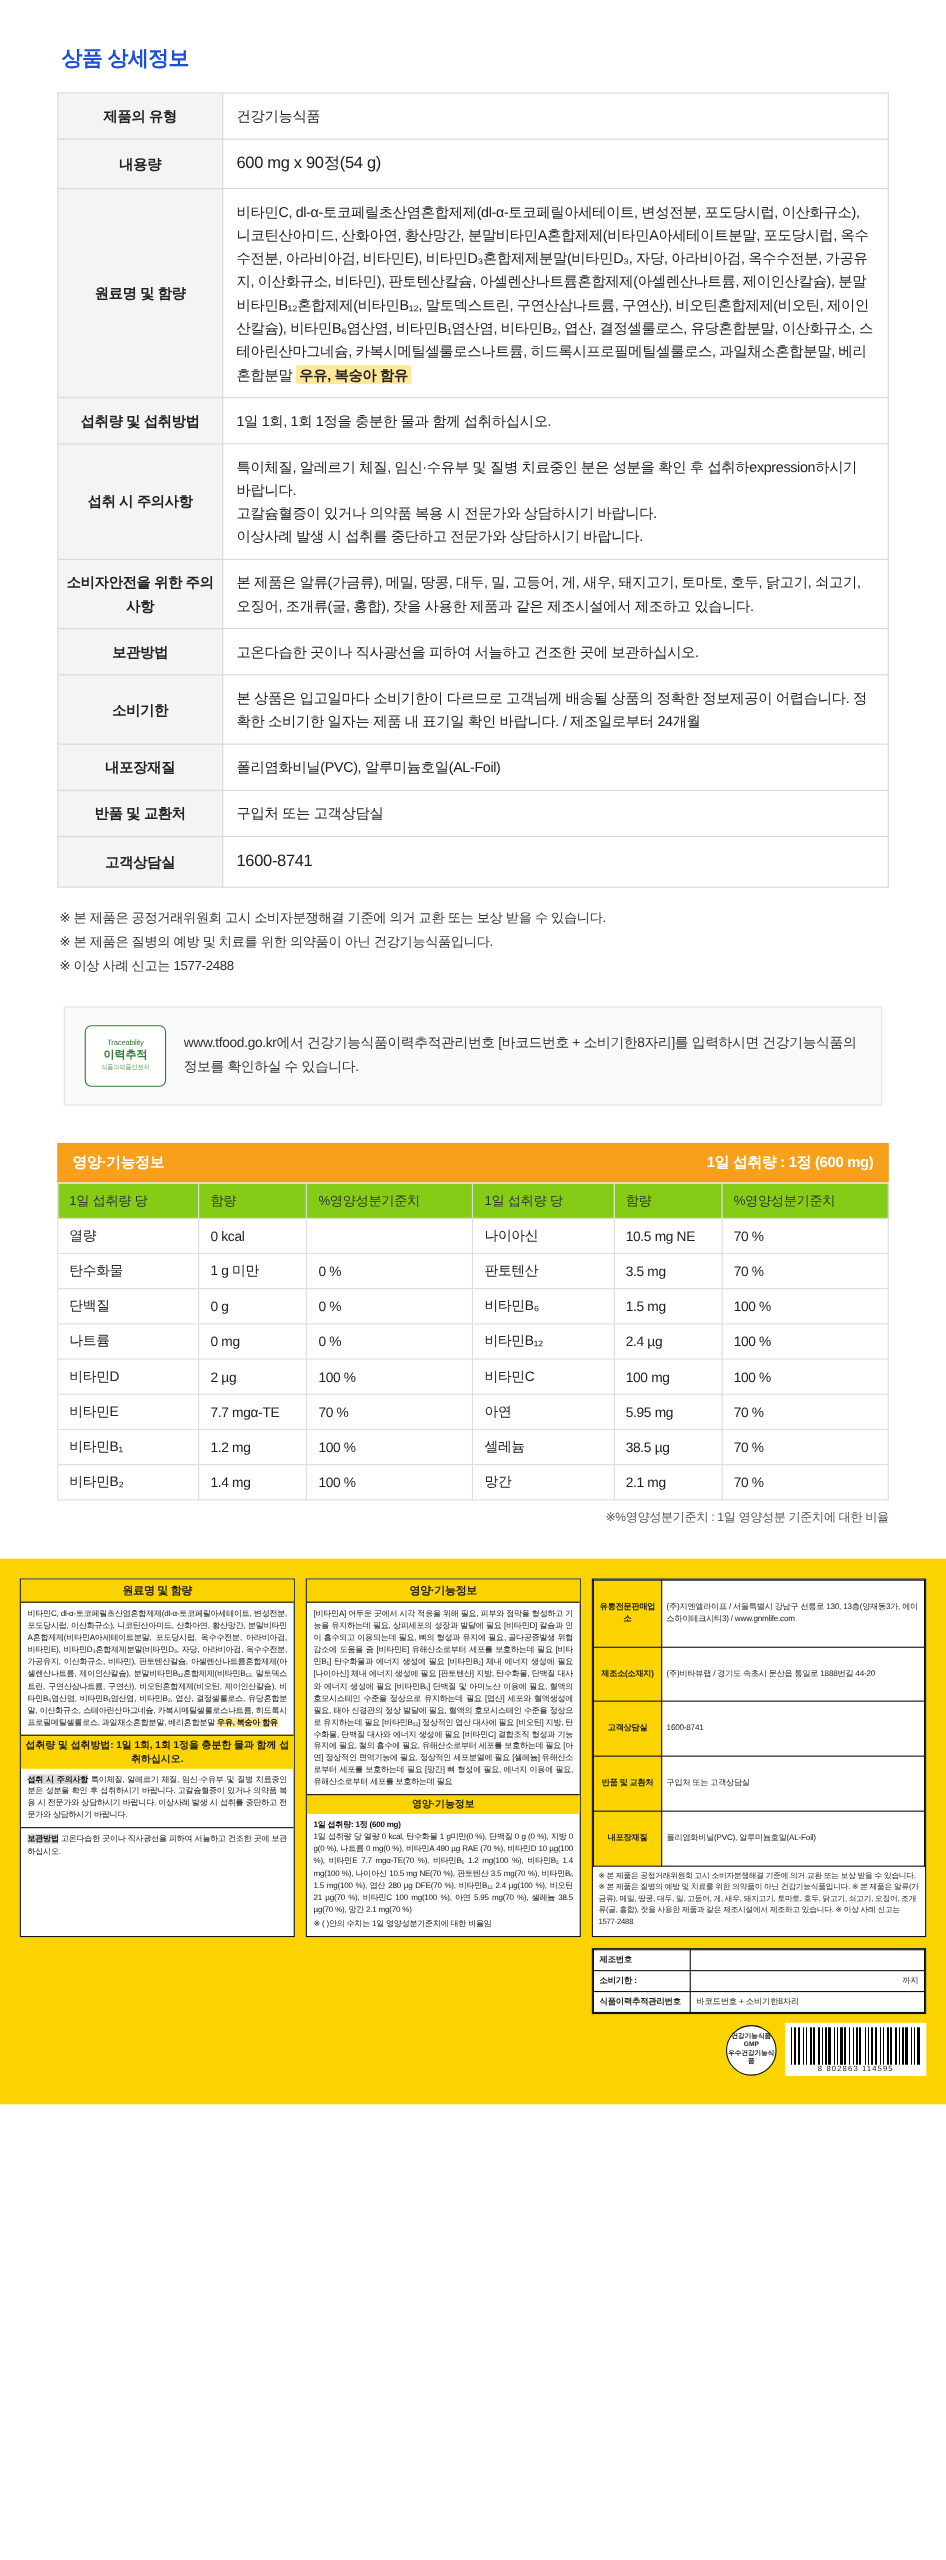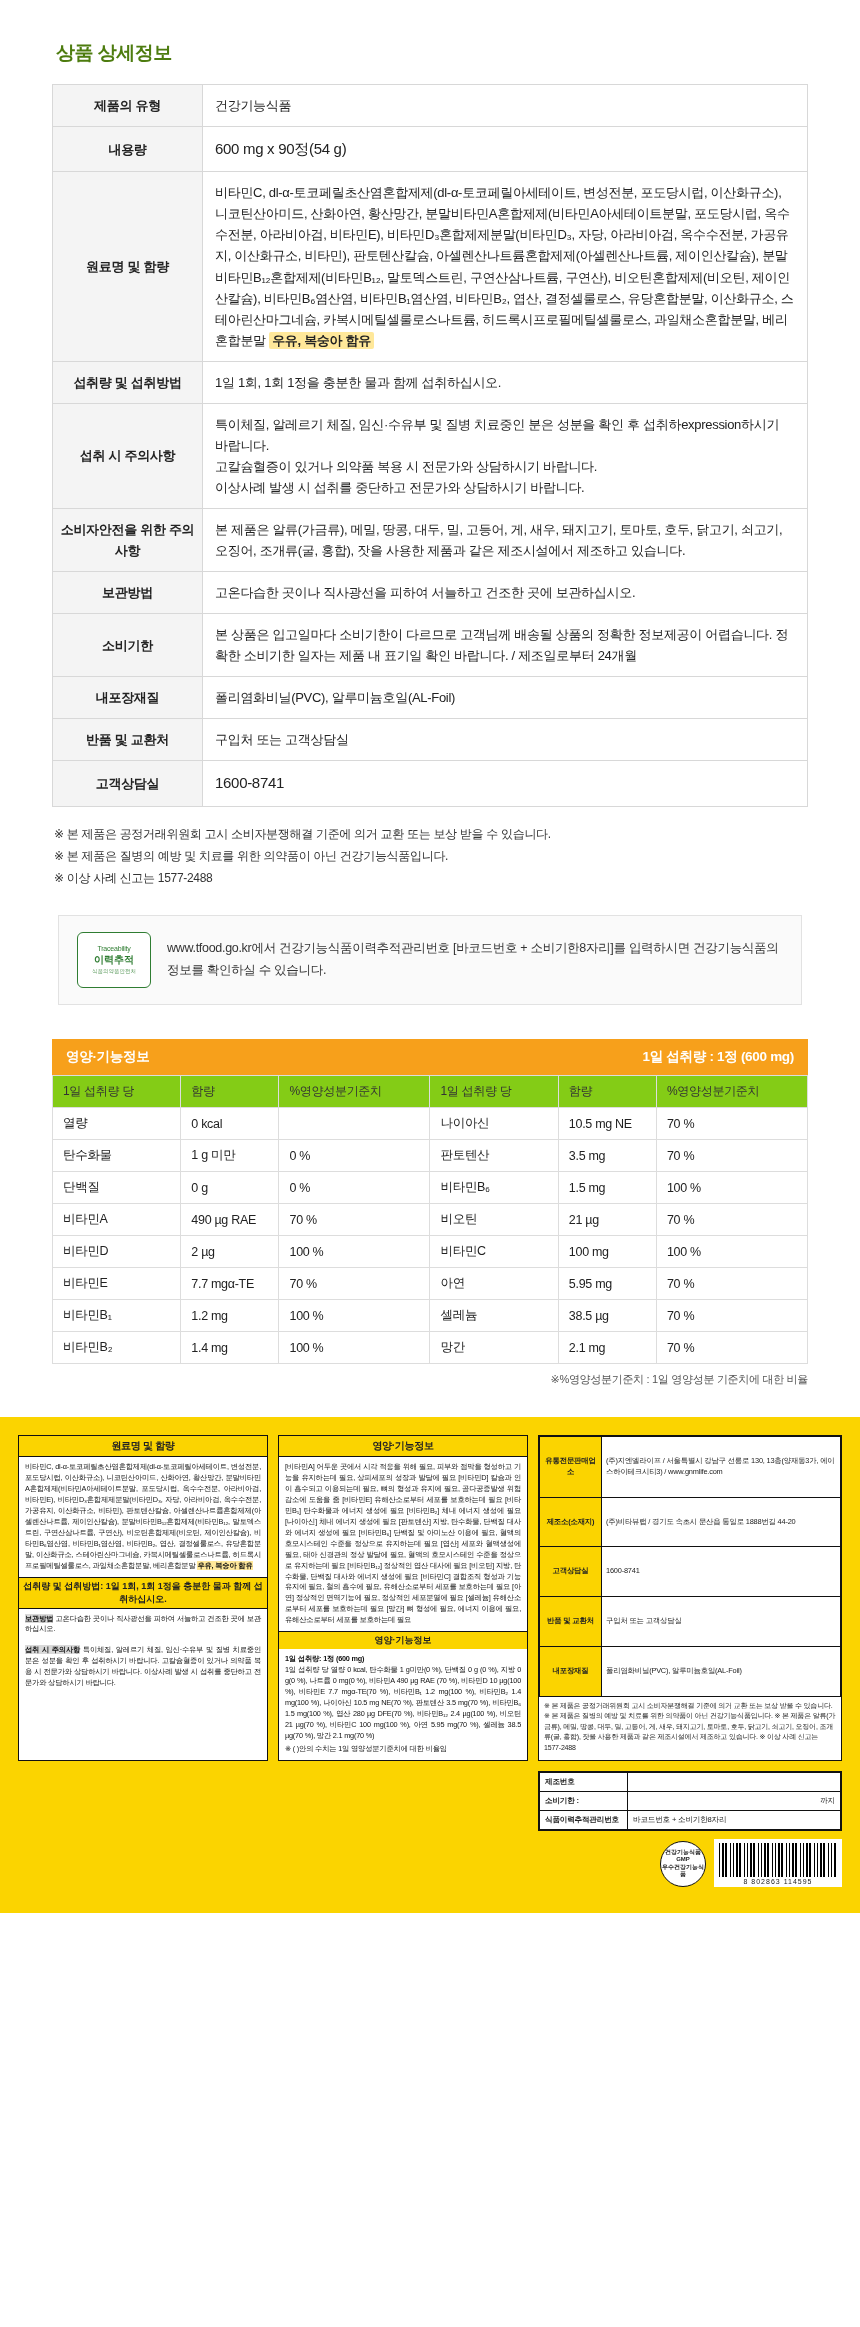--- a/index.html
+++ b/index.html
@@ -15,21 +15,21 @@
     margin: 0 auto;
     position: relative;
     background: #fff;
   }
 
   
   .sec1 { padding: 40px 52px 0 52px; }
   .sec1-title {
     font-size: 19px;
     font-weight: bold;
-    color: #4d7c0f;
+    color: #1d4ed8;
     margin: 0 0 18px 4px;
     letter-spacing: -0.5px;
   }
   table.detail {
     width: 100%;
     border-collapse: collapse;
     table-layout: fixed;
   }
   table.detail td {
     border: 1px solid #d8d8d8;
@@ -400,26 +400,26 @@
         </tr>
         <tr>
           <td class="name">단백질</td>
           <td class="amt">0 g</td>
           <td class="pct">0 %</td>
           <td class="name">비타민B₆</td>
           <td class="amt">1.5 mg</td>
           <td class="pct">100 %</td>
         </tr>
         <tr>
-          <td class="name">비타민A</td>
-          <td class="amt">490 µg RAE</td>
-          <td class="pct">70 %</td>
-          <td class="name">비오틴</td>
-          <td class="amt">21 µg</td>
-          <td class="pct">70 %</td>
+          <td class="name">나트륨</td>
+          <td class="amt">0 mg</td>
+          <td class="pct">0 %</td>
+          <td class="name">비타민B₁₂</td>
+          <td class="amt">2.4 µg</td>
+          <td class="pct">100 %</td>
         </tr>
         <tr>
           <td class="name">비타민D</td>
           <td class="amt">2 µg</td>
           <td class="pct">100 %</td>
           <td class="name">비타민C</td>
           <td class="amt">100 mg</td>
           <td class="pct">100 %</td>
         </tr>
         <tr>
@@ -454,27 +454,27 @@
   <div class="label-sec">
     <div class="label-grid">
 
       <div class="lbl-col c1">
         <div class="lbl-head">원료명 및 함량</div>
         <div class="lbl-body">
           <span>비타민C, dl-α-토코페릴초산염혼합제제(dl-α-토코페릴아세테이트, 변성전분, 포도당시럽, 이산화규소), 니코틴산아미드, 산화아연, 황산망간, 분말비타민A혼합제제(비타민A아세테이트분말, 포도당시럽, 옥수수전분, 아라비아검, 비타민E), 비타민D₃혼합제제분말(비타민D₃, 자당, 아라비아검, 옥수수전분, 가공유지, 이산화규소, 비타민), 판토텐산칼슘, 아셀렌산나트륨혼합제제(아셀렌산나트륨, 제이인산칼슘), 분말비타민B₁₂혼합제제(비타민B₁₂, 말토덱스트린, 구연산삼나트륨, 구연산), 비오틴혼합제제(비오틴, 제이인산칼슘), 비타민B₆염산염, 비타민B₁염산염, 비타민B₂, 엽산, 결정셀룰로스, 유당혼합분말, 이산화규소, 스테아린산마그네슘, 카복시메틸셀룰로스나트륨, 히드록시프로필메틸셀룰로스, 과일채소혼합분말, 베리혼합분말</span>
           <span class="mk">우유, 복숭아 함유</span>
         </div>
         <div class="lbl-sub">섭취량 및 섭취방법: 1일 1회, 1회 1정을 충분한 물과 함께 섭취하십시오.</div>
+        <div class="lbl-body">
+          <span class="mk2">섭취 시 주의사항</span>
+          <span>특이체질, 알레르기 체질, 임신·수유부 및 질병 치료중인 분은 성분을 확인 후 섭취하시기 바랍니다. 고칼슘혈증이 있거나 의약품 복용 시 전문가와 상담하시기 바랍니다. 이상사례 발생 시 섭취를 중단하고 전문가와 상담하시기 바랍니다.</span>
+        </div>
         <div class="lbl-body" style="border-top:1px solid #111;">
           <span class="mk2">보관방법</span>
           <span>고온다습한 곳이나 직사광선을 피하여 서늘하고 건조한 곳에 보관하십시오.</span>
-        </div>
-        <div class="lbl-body">
-          <span class="mk2">섭취 시 주의사항</span>
-          <span>특이체질, 알레르기 체질, 임신·수유부 및 질병 치료중인 분은 성분을 확인 후 섭취하시기 바랍니다. 고칼슘혈증이 있거나 의약품 복용 시 전문가와 상담하시기 바랍니다. 이상사례 발생 시 섭취를 중단하고 전문가와 상담하시기 바랍니다.</span>
         </div>
       </div>
 
       <div class="lbl-col c2">
         <div class="lbl-head">영양·기능정보</div>
         <div class="lbl-body">[비타민A] 어두운 곳에서 시각 적응을 위해 필요, 피부와 점막을 형성하고 기능을 유지하는데 필요, 상피세포의 성장과 발달에 필요 [비타민D] 칼슘과 인이 흡수되고 이용되는데 필요, 뼈의 형성과 유지에 필요, 골다공증발생 위험 감소에 도움을 줌 [비타민E] 유해산소로부터 세포를 보호하는데 필요 [비타민B₁] 탄수화물과 에너지 생성에 필요 [비타민B₂] 체내 에너지 생성에 필요 [나이아신] 체내 에너지 생성에 필요 [판토텐산] 지방, 탄수화물, 단백질 대사와 에너지 생성에 필요 [비타민B₆] 단백질 및 아미노산 이용에 필요, 혈액의 호모시스테인 수준을 정상으로 유지하는데 필요 [엽산] 세포와 혈액생성에 필요, 태아 신경관의 정상 발달에 필요, 혈액의 호모시스테인 수준을 정상으로 유지하는데 필요 [비타민B₁₂] 정상적인 엽산 대사에 필요 [비오틴] 지방, 탄수화물, 단백질 대사와 에너지 생성에 필요 [비타민C] 결합조직 형성과 기능유지에 필요, 철의 흡수에 필요, 유해산소로부터 세포를 보호하는데 필요 [아연] 정상적인 면역기능에 필요, 정상적인 세포분열에 필요 [셀레늄] 유해산소로부터 세포를 보호하는데 필요 [망간] 뼈 형성에 필요, 에너지 이용에 필요, 유해산소로부터 세포를 보호하는데 필요</div>
         <div class="lbl-sub">영양·기능정보</div>
         <div class="lbl-body">
           <div style="font-weight:bold;">1일 섭취량: 1정 (600 mg)</div>
           <div>1일 섭취량 당 열량 0 kcal, 탄수화물 1 g미만(0 %), 단백질 0 g (0 %), 지방 0 g(0 %), 나트륨 0 mg(0 %), 비타민A 490 µg RAE (70 %), 비타민D 10 µg(100 %), 비타민E 7.7 mgα-TE(70 %), 비타민B₁ 1.2 mg(100 %), 비타민B₂ 1.4 mg(100 %), 나이아신 10.5 mg NE(70 %), 판토텐산 3.5 mg(70 %), 비타민B₆ 1.5 mg(100 %), 엽산 280 µg DFE(70 %), 비타민B₁₂ 2.4 µg(100 %), 비오틴 21 µg(70 %), 비타민C 100 mg(100 %), 아연 5.95 mg(70 %), 셀레늄 38.5 µg(70 %), 망간 2.1 mg(70 %)</div>

